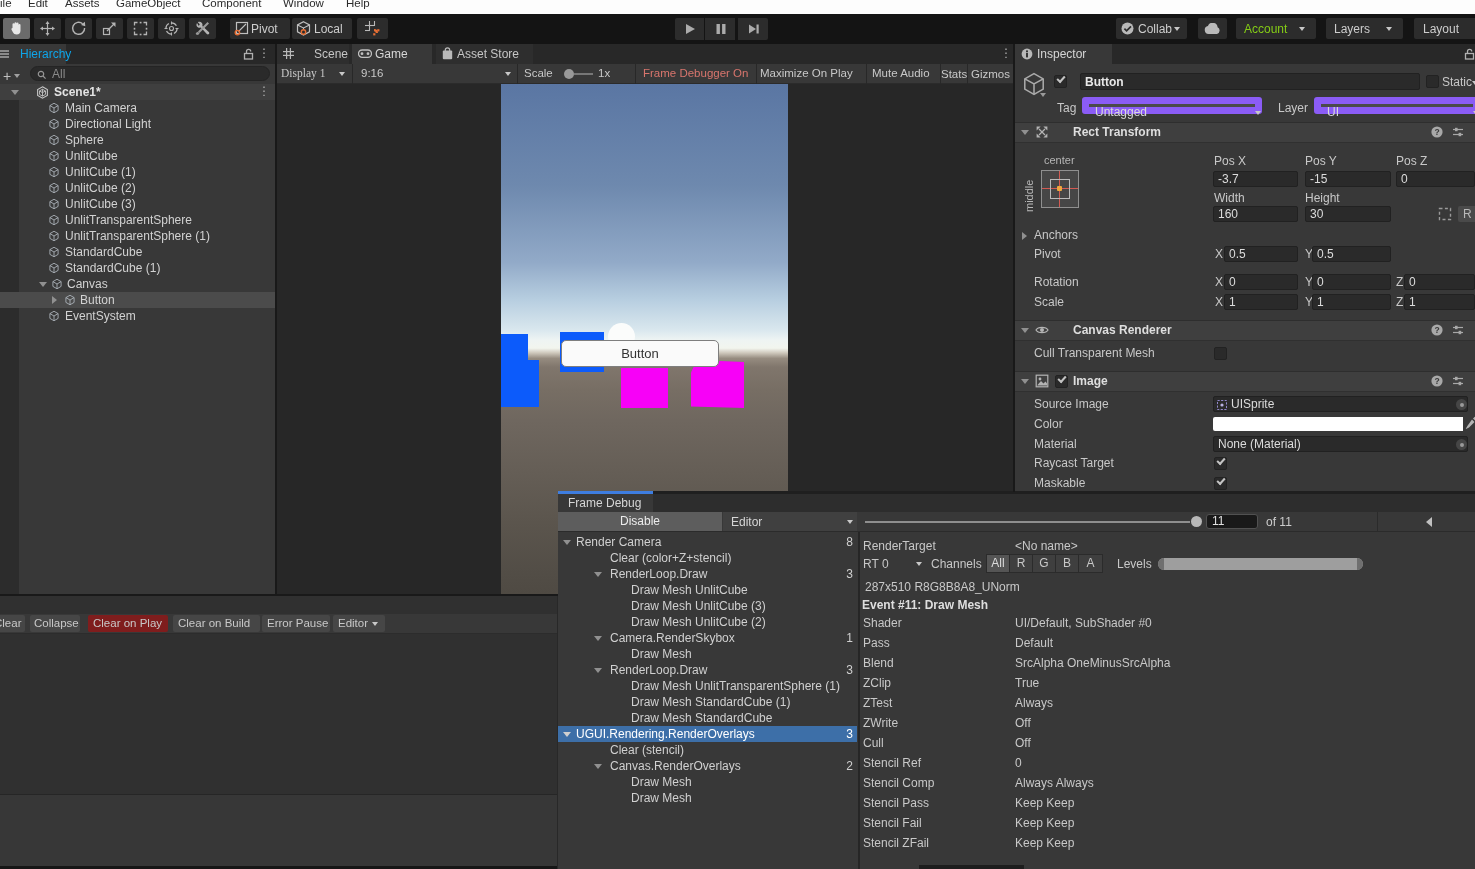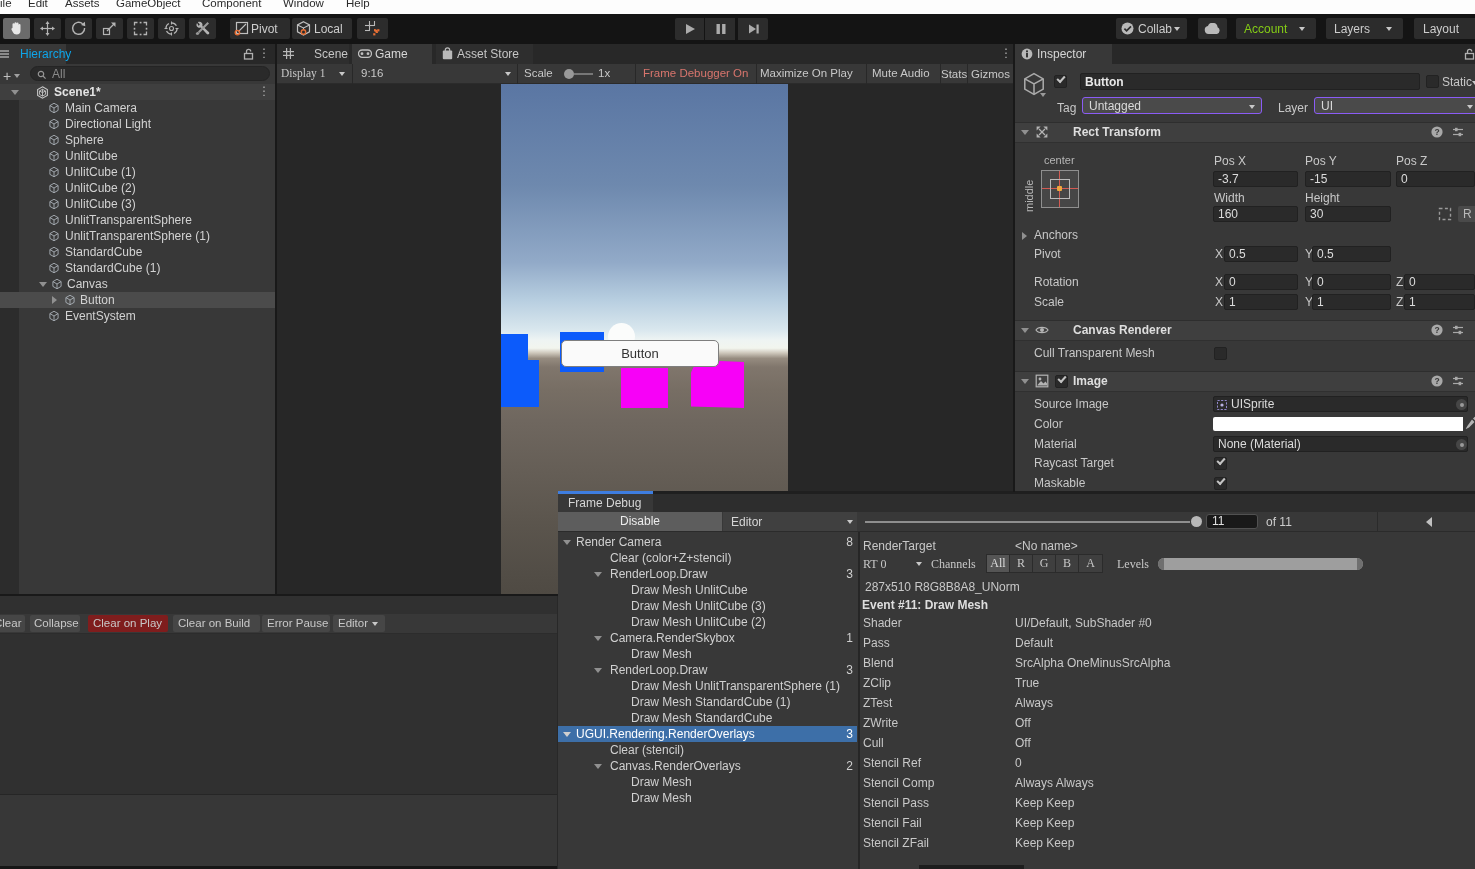--- a/index.html
+++ b/index.html
@@ -11,21 +11,21 @@
     color:#dcdcdc;box-sizing:border-box;padding-left:4px;line-height:14px;}
   .hdr{position:absolute;left:1015px;width:460px;height:21px;background:#3f3f3f;
     border-top:1px solid #2e2e2e;border-bottom:1px solid #303030;box-sizing:border-box;}
   .chk{position:absolute;width:13px;height:13px;background:#2a2a2a;border:1px solid #222;
     border-radius:2px;box-sizing:border-box;}
   .chk.on:after{content:"";position:absolute;left:2px;top:0px;width:6px;height:3px;
     border-left:2px solid #c3c3c3;border-bottom:2px solid #c3c3c3;transform:rotate(-48deg);}
   .tri-r{width:0;height:0;border-left:5px solid #909090;border-top:4px solid transparent;border-bottom:4px solid transparent;}
   .tri-d{width:0;height:0;border-top:5px solid #909090;border-left:4px solid transparent;border-right:4px solid transparent;}
   .sep-v{position:absolute;width:1px;background:#282828;}
-  .dd{position:absolute;background:#4a4a4a;border:1px solid #8b5cf6;border-radius:3px;box-sizing:border-box;color:#dadada;}
+  .dd{position:absolute;background:#4a4a4a;border:7px solid #8b5cf6;border-radius:3px;box-sizing:border-box;color:#dadada;}
   .ddarrow{position:absolute;width:0;height:0;border-top:4px solid #c8c8c8;border-left:3.5px solid transparent;border-right:3.5px solid transparent;}
 </style></head>
 <body>
 <div id="root">
 
 <div class="abs" id="menubar" style="left:0;top:0;width:1475px;height:14px;background:#fdfdfd;overflow:hidden;font-size:11.5px;">
   <span class="tx" style="left:-7px;top:-3px;color:#2b2b2b;">File</span>
   <span class="tx" style="left:28px;top:-3px;color:#2b2b2b;">Edit</span>
   <span class="tx" style="left:65px;top:-3px;color:#2b2b2b;">Assets</span>
   <span class="tx" style="left:116px;top:-3px;color:#2b2b2b;">GameObject</span>
@@ -701,21 +701,21 @@
         </div>
     <div class="abs" style="left:0;top:258px;width:299px;height:16px;">
           <span class="tx" style="left:73px;top:1px;color:#d0d0d0;">Draw Mesh</span>
         </div>
     </div>
   <div class="abs" style="left:300px;top:41px;width:1.5px;height:337px;background:#262626;"></div>
 
   <div id="fddetail" class="abs" style="left:300px;top:41px;width:617px;height:337px;">
     <span class="tx" style="left:5px;top:7px;">RenderTarget</span>
         <span class="tx" style="left:157px;top:7px;">&lt;No name&gt;</span>
-    <div class="abs" style="left:5px;top:22px;width:612px;height:19px;font-family:Liberation Serif, serif;">
+    <div class="abs" style="left:5px;top:22px;width:612px;height:19px;">
       <span class="tx" style="left:0;top:3px;">RT 0</span>
       <div class="ddarrow" style="left:53px;top:8px;"></div>
       <span class="tx" style="left:68px;top:3px;">Channels</span>
       <div class="abs" style="left:123px;top:0;width:24px;height:19px;background:#555;border:1px solid #2b2b2b;box-sizing:border-box;text-align:center;line-height:17px;color:#dcdcdc;">All</div>
       <div class="abs" style="left:146px;top:0;width:24px;height:19px;background:#3f3f3f;border:1px solid #2b2b2b;box-sizing:border-box;text-align:center;line-height:17px;">R</div>
       <div class="abs" style="left:169px;top:0;width:24px;height:19px;background:#3f3f3f;border:1px solid #2b2b2b;box-sizing:border-box;text-align:center;line-height:17px;">G</div>
       <div class="abs" style="left:192px;top:0;width:24px;height:19px;background:#3f3f3f;border:1px solid #2b2b2b;box-sizing:border-box;text-align:center;line-height:17px;">B</div>
       <div class="abs" style="left:215px;top:0;width:25px;height:19px;background:#3f3f3f;border:1px solid #2b2b2b;box-sizing:border-box;text-align:center;line-height:17px;">A</div>
       <span class="tx" style="left:254px;top:3px;">Levels</span>
       <div class="abs" style="left:295px;top:4px;width:205px;height:12px;border-radius:6px;background:#9e9e9e;">

